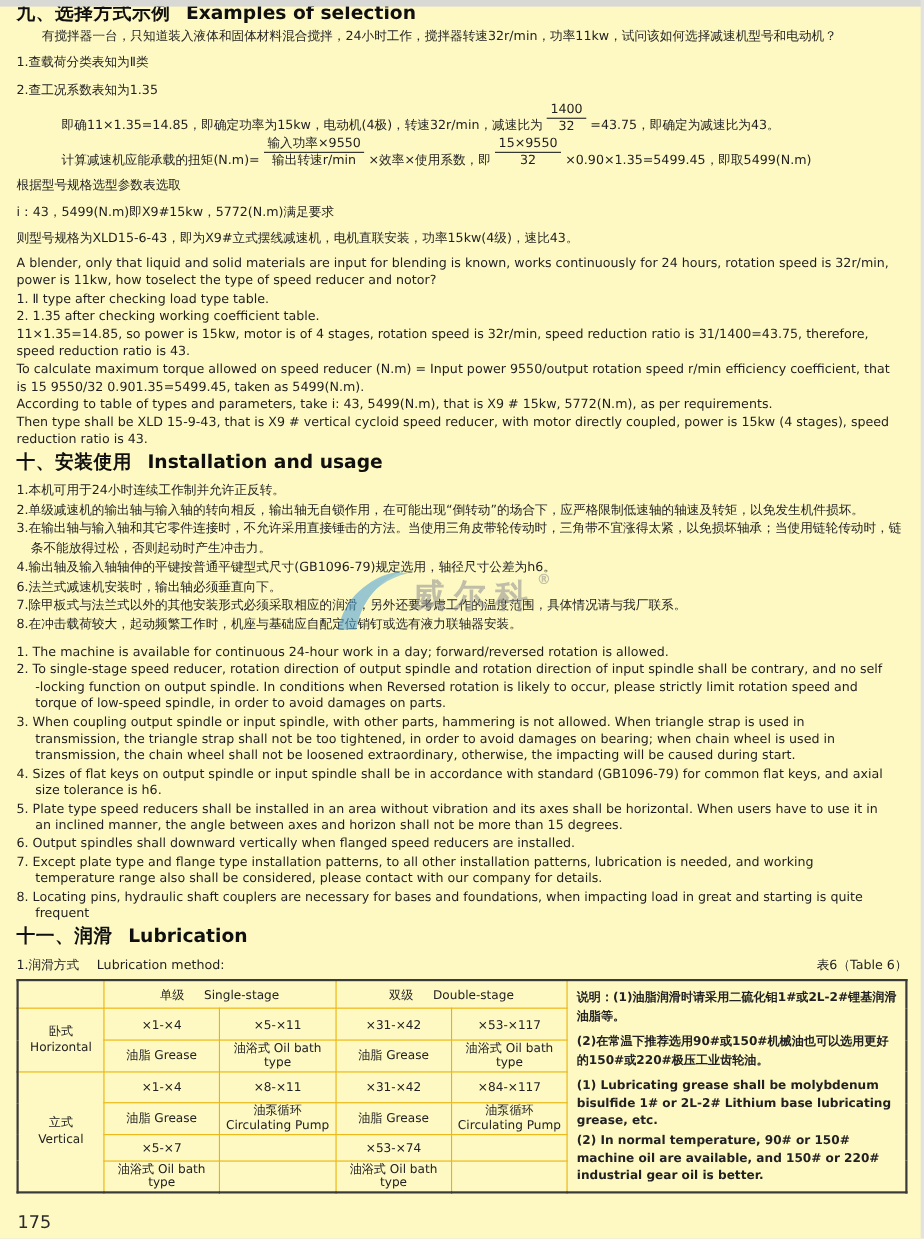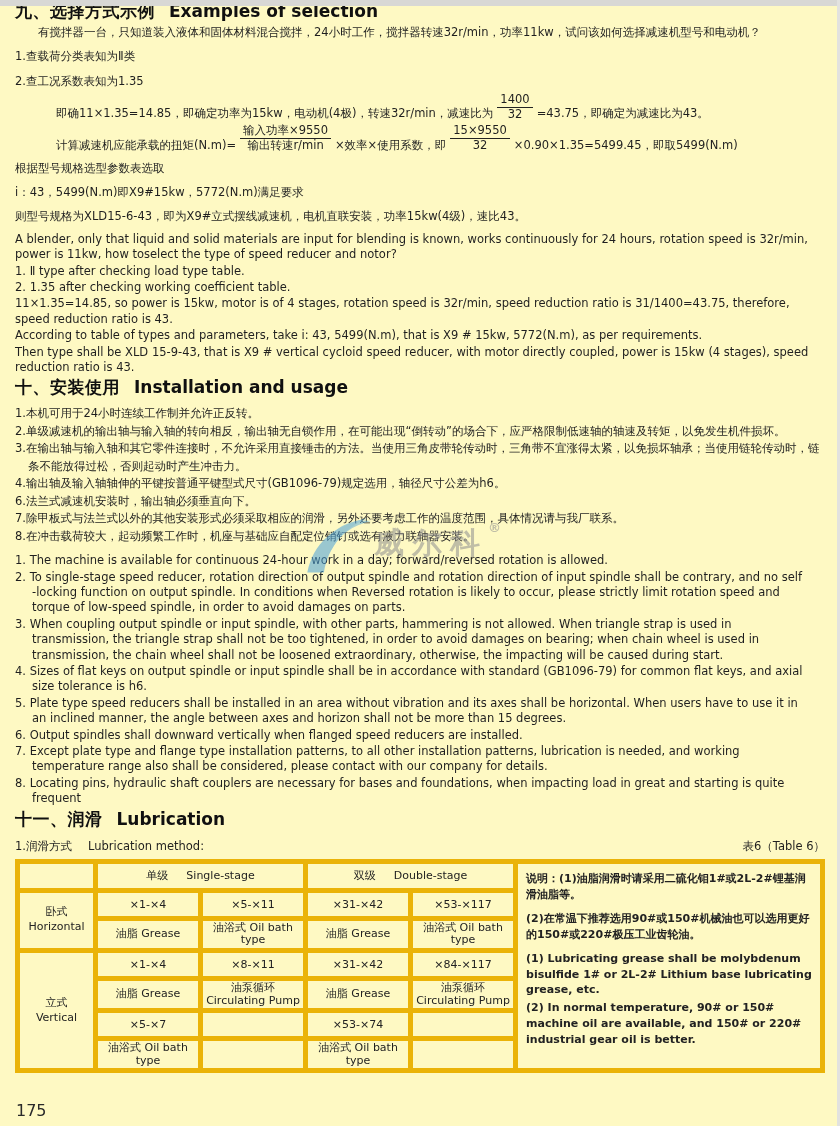--- a/index.html
+++ b/index.html
@@ -34,21 +34,21 @@
   .zh-list { margin-top:6px; }
   .zh-item { font-size:11.5px; line-height:1.52; padding-left:13px; text-indent:-13px; }
   .en-list { margin-top:8px; max-width:792px; }
   .en-item { font-size:11.5px; line-height:1.34; padding-left:17px; text-indent:-17px; margin:1px 0; }
 
   .sub-row { display:flex; align-items:baseline; margin-top:8px; width:810px; font-size:11.5px; }
   .sub-row .sub-en { margin-left:16px; }
   .sub-row .table-label { margin-left:auto; }
 
   table.lub { border-collapse:collapse; width:810px; margin-top:5px; table-layout:fixed; border:2px solid #3a3a3a; }
-  table.lub td { border:5px solid #eab308; text-align:center; font-size:11px; padding:1px 2px; color:#222; }
+  table.lub td { border:1px solid #eab308; text-align:center; font-size:11px; padding:1px 2px; color:#222; }
   table.lub td.hdr-group { height:22px; }
   table.lub td.hdr-group .g-en { margin-left:18px; }
   table.lub td.lbl { white-space:pre-line; line-height:1.35; }
   table.lub td.val { height:21px; }
   table.lub td.method { height:24px; white-space:pre-line; line-height:1.15; }
   table.lub td.notes-cell { text-align:left; vertical-align:top; padding:7px 8px 4px; }
   .notes-cell p { font-size:11px; line-height:1.5; margin:0 0 7px;font-weight:bold; }
   .notes-cell p.en-note { margin:0 0 2px; line-height:1.45; }
 
   .watermark { position:absolute; left:298px; top:512px; display:flex; align-items:flex-start; opacity:0.55; pointer-events:none; z-index:3; }
@@ -97,20 +97,21 @@
 
     <p class="zh step">根据型号规格选型参数表选取</p>
     <p class="zh step">i：43，5499(N.m)即X9#15kw，5772(N.m)满足要求</p>
     <p class="zh step">则型号规格为XLD15-6-43，即为X9#立式摆线减速机，电机直联安装，功率15kw(4级)，速比43。</p>
 
     <div class="en-block">
       <p>A blender, only that liquid and solid materials are input for blending is known, works continuously for 24 hours, rotation speed is 32r/min, power is 11kw, how toselect the type of speed reducer and notor?</p>
       <p>1. Ⅱ type after checking load type table.</p>
       <p>2. 1.35 after checking working coefficient table.</p>
       <p>11×1.35=14.85, so power is 15kw, motor is of 4 stages, rotation speed is 32r/min, speed reduction ratio is 31/1400=43.75, therefore, speed reduction ratio is 43.</p>
+      <p>To calculate maximum torque allowed on speed reducer (N.m) = Input power 9550/output rotation speed r/min efficiency coefficient, that is 15 9550/32 0.901.35=5499.45, taken as 5499(N.m).</p>
       <p>According to table of types and parameters, take i: 43, 5499(N.m), that is X9 # 15kw, 5772(N.m), as per requirements.</p>
       <p>Then type shall be XLD 15-9-43, that is X9 # vertical cycloid speed reducer, with motor directly coupled, power is 15kw (4 stages), speed reduction ratio is 43.</p>
     </div>
   </section>
 
   <section>
     <h1 class="sec-h mt-sec10">
       <span>十、安装使用</span><span class="h-en">Installation and usage</span>
     </h1>
     <div class="zh-list">

